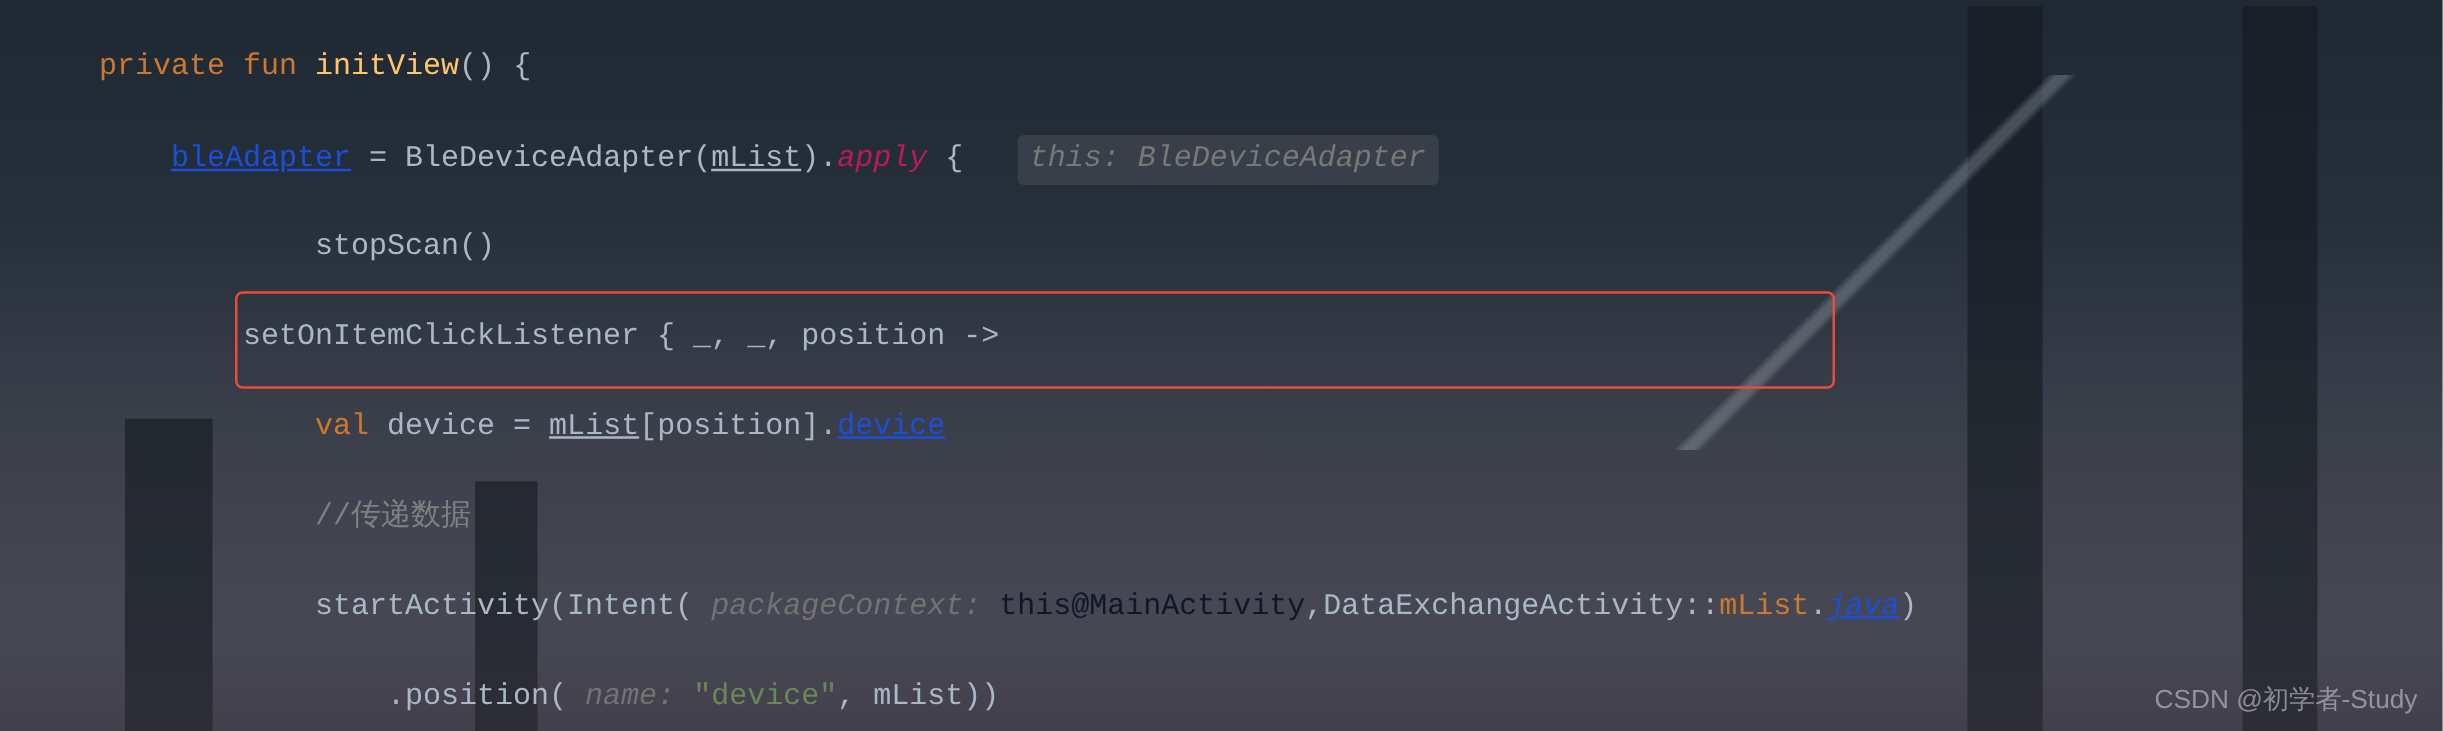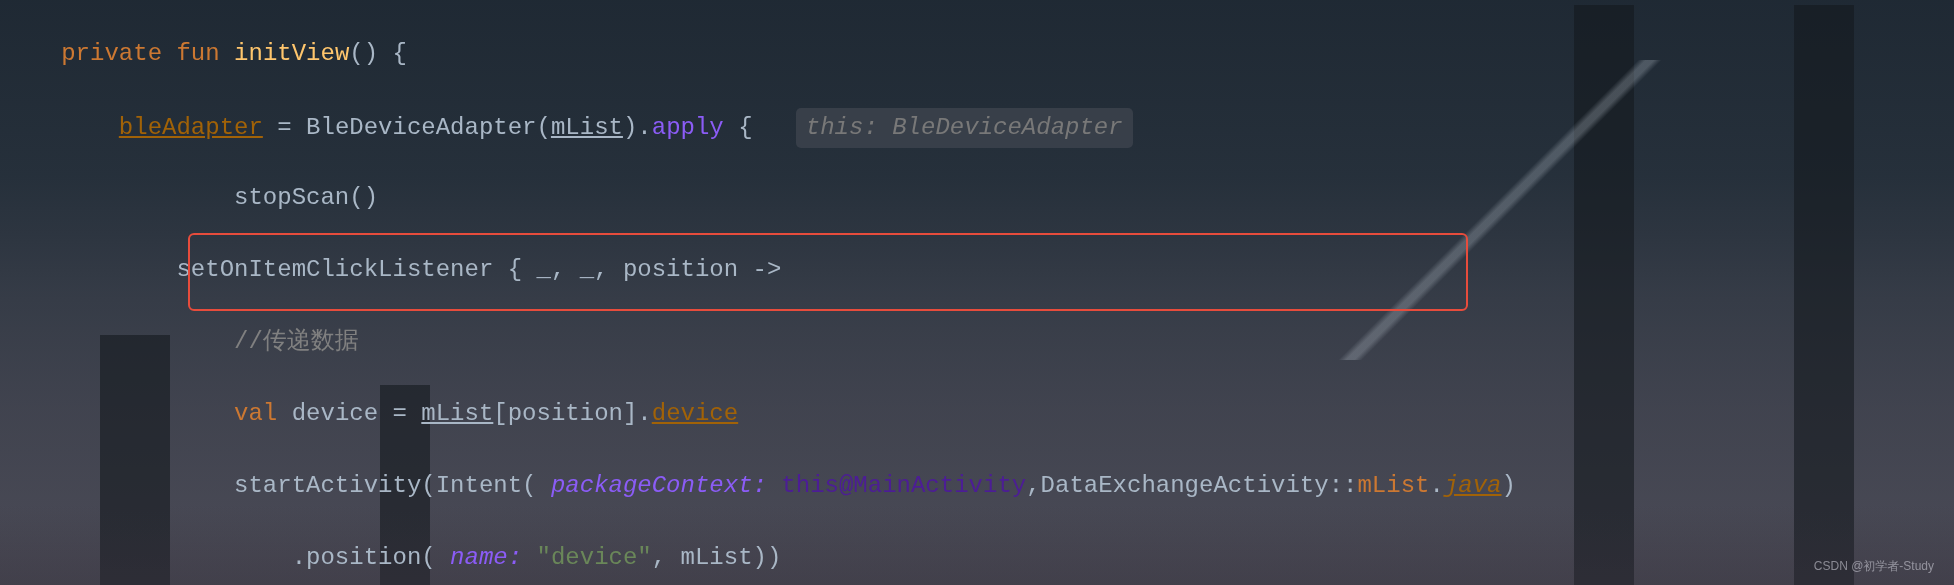--- a/index.html
+++ b/index.html
@@ -44,65 +44,65 @@
       background: linear-gradient(135deg, transparent 48%, rgba(180,190,200,0.3) 49%, rgba(180,190,200,0.3) 50%, transparent 51%);
       z-index: 0;
     }
     .code-container {
       position: relative;
       z-index: 1;
       padding: 0;
       white-space: pre;
     }
     .line {
-      padding-left: 18px;
+      padding-left: 36px;
       height: 36px;
       line-height: 36px;
     }
     .keyword { color: #cc7832; }
     .function-name { color: #ffc66d; }
-    .kotlin-ext { color: #8b5cf6; }
+    .kotlin-ext { color: #be185d; font-style: italic; }
     .string { color: #6a8759; }
     .comment { color: #808080; }
     .underline { text-decoration: underline; text-decoration-color: #a9b7c6; }
-    .purple-underline { color: #a16207; text-decoration: underline; }
+    .purple-underline { color: #1d4ed8; text-decoration: underline; }
     .param-hint {
-      color: #8b5cf6;
+      color: #737373;
       font-style: italic;
       text-align: center;
     }
     .hint-box {
       background: rgba(70,75,85,0.6);
       border-radius: 5px;
       padding: 2px 10px;
       color: #787878;
       font-style: italic;
       display: inline-block;
     }
-    .this-ref { color: #4c1d95; }
+    .this-ref { color: #0f172a; }
     .punctuation { color: #a9b7c6; }
     .dark-vertical {
       position: absolute;
       bottom: 0;
       background: rgba(20,25,30,0.6);
       z-index: 0;
     }
     .highlight-box {
       position: absolute;
       border: 2px solid #e74c3c;
       border-radius: 6px;
       z-index: 2;
       pointer-events: none;
     }
     .watermark {
       position: absolute;
       bottom: 10px;
       right: 20px;
       color: rgba(200,200,210,0.6);
-      font-size: 12px;
+      font-size: 21px;
       font-family: sans-serif;
       z-index: 3;
     }
     .bottom-fade {
       position: absolute;
       bottom: 0;
       left: 0;
       right: 0;
       height: 80px;
       background: linear-gradient(to top, rgba(50,45,55,0.4), transparent);
@@ -116,22 +116,22 @@
 <div class="dark-vertical" style="left:380px;width:50px;height:200px;"></div>
 <div class="dark-vertical" style="right:320px;width:60px;height:580px;"></div>
 <div class="dark-vertical" style="right:100px;width:60px;height:580px;"></div>
 <div class="bottom-fade"></div>
 
 <div class="code-container">
 <div class="line">   <span class="keyword">private</span> <span class="keyword">fun</span> <span class="function-name">initView</span><span class="punctuation">() {</span></div>
 <div class="line">       <span class="purple-underline">bleAdapter</span><span class="punctuation"> = </span><span>BleDeviceAdapter(</span><span class="underline">mList</span><span>).</span><span class="kotlin-ext">apply</span><span> {</span>   <span class="hint-box">this: BleDeviceAdapter</span></div>
 <div class="line">               <span>stopScan()</span></div>
 <div class="line">           <span>setOnItemClickListener { _, _, position -&gt;</span></div>
+<div class="line">               <span class="keyword">val</span><span> device = </span><span class="underline">mList</span><span>[position].</span><span class="purple-underline">device</span></div>
 <div class="line">               <span class="comment">//传递数据</span></div>
-<div class="line">               <span class="keyword">val</span><span> device = </span><span class="underline">mList</span><span>[position].</span><span class="purple-underline">device</span></div>
 <div class="line">               <span>startActivity(Intent(</span><span class="param-hint"> packageContext: </span><span class="this-ref">this</span><span class="this-ref">@MainActivity</span><span>,DataExchangeActivity::</span><span class="keyword">mList</span><span>.</span><span class="purple-underline" style="font-style:italic">java</span><span>)</span></div>
 <div class="line">                   <span>.position(</span><span class="param-hint"> name: </span><span class="string">"device"</span><span>, mList))</span></div>
 
 
 
 
 </div>
 
 <div class="highlight-box" style="left:188px;top:233px;width:1280px;height:78px;"></div>
 

